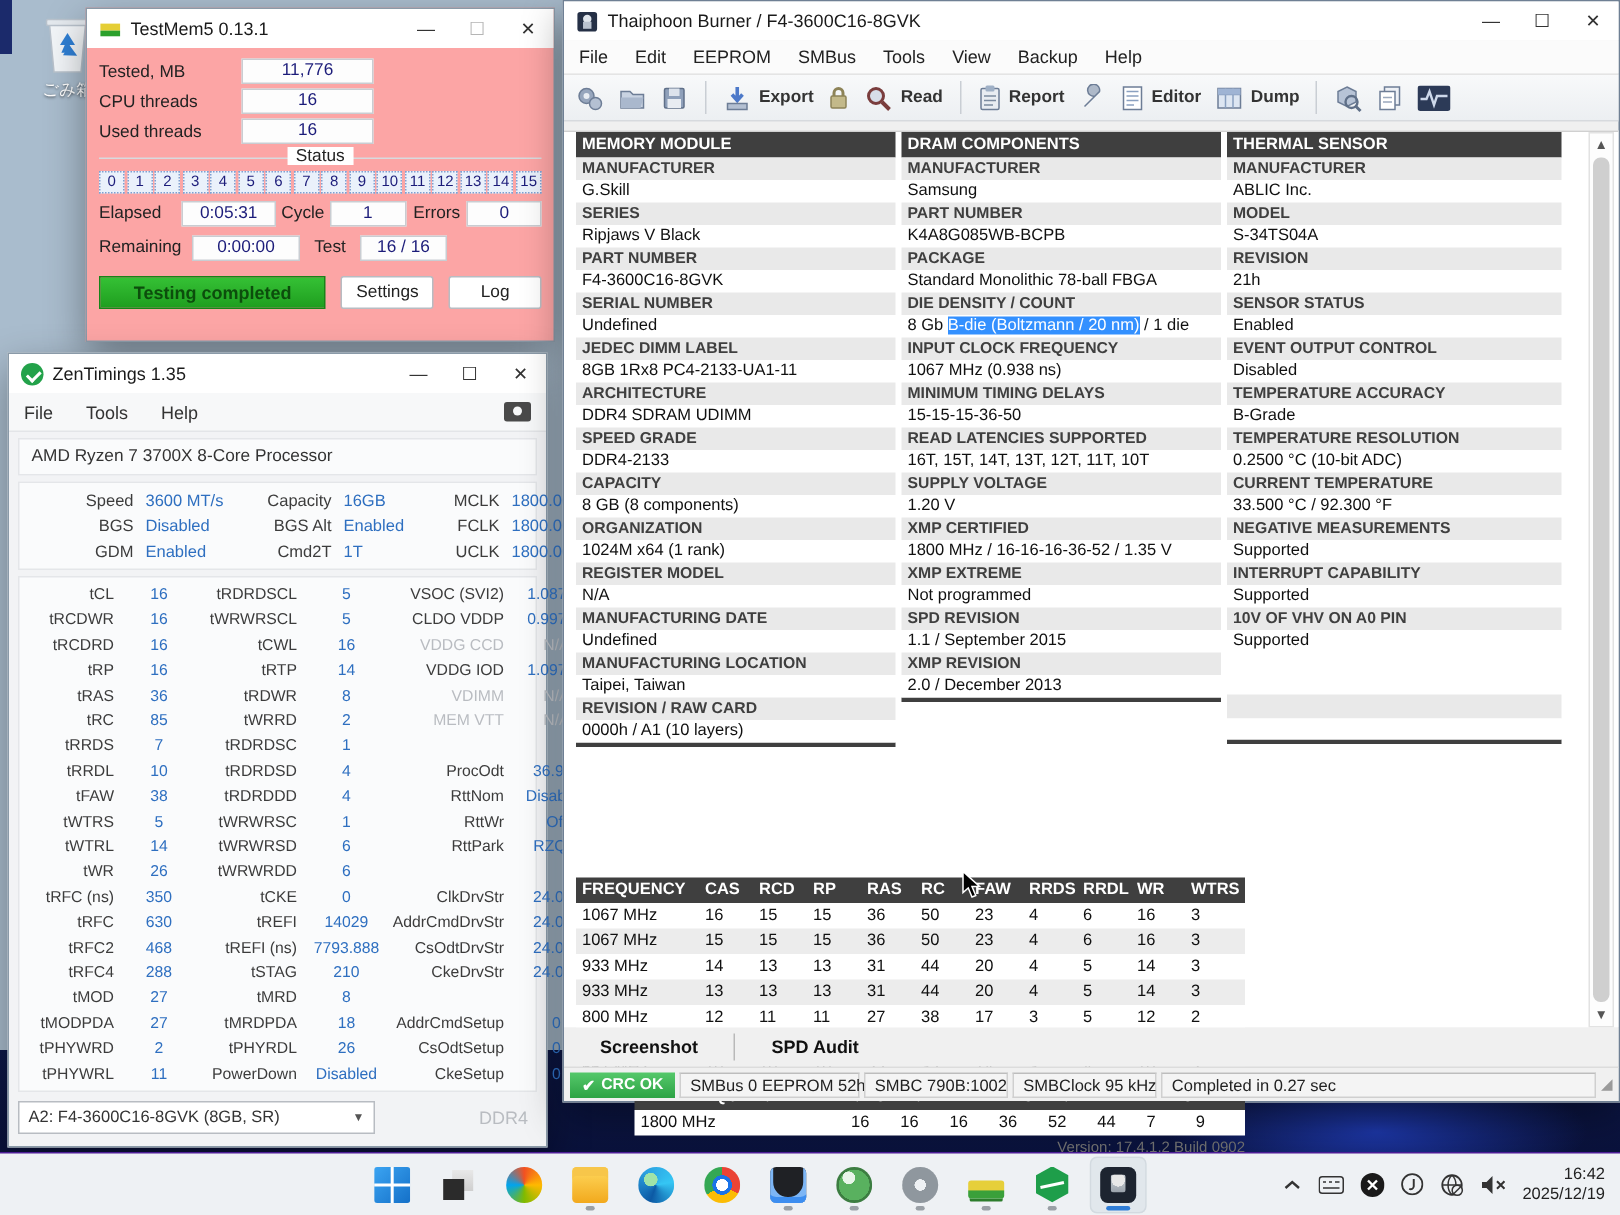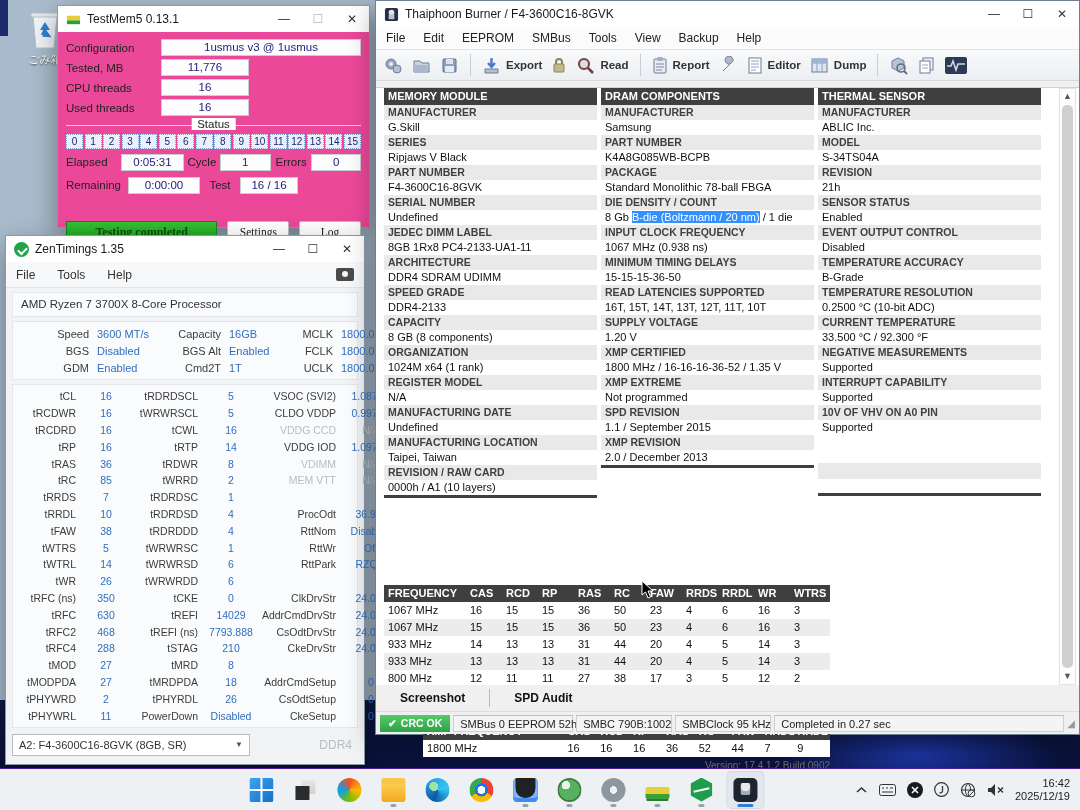--- a/index.html
+++ b/index.html
@@ -20,34 +20,34 @@
   
   .win { position:absolute; background:#f3f3f3; border:1px solid #8a9aa8; box-shadow:0 10px 26px rgba(0,0,0,.38); }
   .tbar { height:26px; display:flex; align-items:center; background:#fff; padding-left:8px; font-size:12px; color:#1a1a1a; }
   .tbar .ttl { flex:1; white-space:nowrap; overflow:hidden; }
   .wctl { display:flex; height:100%; }
   .wbtn { width:34px; height:100%; display:flex; align-items:center; justify-content:center; font-size:12px; color:#333; }
   .wbtn.dim { color:#b5b5b5; }
   .appico { width:15px; height:15px; margin-right:6px; flex:0 0 auto; }
 
   
-  #tm5 { left:57px; top:5px; width:313px; height:223px; background:#ec4899; }
+  #tm5 { left:57px; top:5px; width:313px; height:223px; background:#fca5a5; }
   #tm5 .body { padding:6px 8px 0 8px; font-size:11.5px; color:#222; }
   .tm5-row { display:flex; align-items:center; height:19px; margin-bottom:1px; }
   .tm5-row .lab { width:95px; }
   .tm5-field { border:1px solid #c9cdd2; background:#fdfdfd; color:#1c1c7a; text-align:center; height:17px; line-height:15px; font-size:11.5px; }
   .tm5-field.wide { flex:1; }
   .tm5-field.w85 { width:88px; }
   #tm5-status-box { position:relative; border-top:1px solid #d7dade; margin-top:8px; padding-top:8px; }
   #tm5-status-box .cap { position:absolute; top:-8px; left:50%; transform:translateX(-50%); background:#fff; padding:0 6px; font-size:11.5px; color:#222; }
   #tm5-threads { display:flex; gap:1px; justify-content:space-between; }
   .thr { width:17px; height:15px; background:#eaf1fb; border:1px dotted #7f9fd0; color:#1c1c7a; font-size:10px; display:flex; align-items:center; justify-content:center; }
   .tm5-meter-row { display:flex; align-items:center; height:20px; margin-top:3px; font-size:11.5px; }
   .tm5-meter-row .ml { width:62px; }
-  .tm5-btns { display:flex; gap:10px; margin-top:26px;font-family:Liberation Serif, serif; }
+  .tm5-btns { display:flex; gap:10px; margin-top:9px; }
   #tm5-complete { flex:1.55; height:22px; background:linear-gradient(#35c135,#1f9e1f); color:#0c4d0c; font-weight:bold; font-size:12px; border:1px solid #188418; display:flex; align-items:center; justify-content:center; }
   .tm5-btn { flex:.62; height:22px; background:#fff; border:1px solid #b8bcc2; border-radius:2px; font-size:11.5px; display:flex; align-items:center; justify-content:center; color:#222; }
 
   
   #zen { left:5px; top:235px; width:360px; height:530px; background:#f2f3f5; }
   #zen .menu { display:flex; align-items:center; height:26px; padding:0 10px; gap:22px; font-size:12px; color:#333; background:#f7f8f9; border-bottom:1px solid #e3e5e8; }
   #zen .menu .spacer { flex:1; }
   #zen-cpu { background:#fafbfc; border:1px solid #e4e6e9; margin:4px 6px; padding:4px 8px; font-size:11.5px; color:#333; line-height:15px; }
   #zen-clocks { background:#fafbfc; border:1px solid #e4e6e9; margin:0 6px 4px 6px; padding:3px 24px; }
   .zc-row { display:grid; grid-template-columns:60px 70px 62px 62px 50px 56px; height:17px; align-items:center; font-size:11px; }
@@ -171,24 +171,20 @@
       </svg>
       <span class="ttl">TestMem5 0.13.1</span>
       <div class="wctl">
         <span class="wbtn">—</span>
         <span class="wbtn dim">☐</span>
         <span class="wbtn">✕</span>
       </div>
     </div>
     <div class="body">
       <div class="tm5-row">
-        <span class="lab">Configuration</span>
-        <span class="tm5-field wide">1usmus v3 @ 1usmus</span>
-      </div>
-      <div class="tm5-row">
         <span class="lab">Tested, MB</span>
         <span class="tm5-field w85">11,776</span>
       </div>
       <div class="tm5-row">
         <span class="lab">CPU threads</span>
         <span class="tm5-field w85">16</span>
       </div>
       <div class="tm5-row">
         <span class="lab">Used threads</span>
         <span class="tm5-field w85">16</span>

